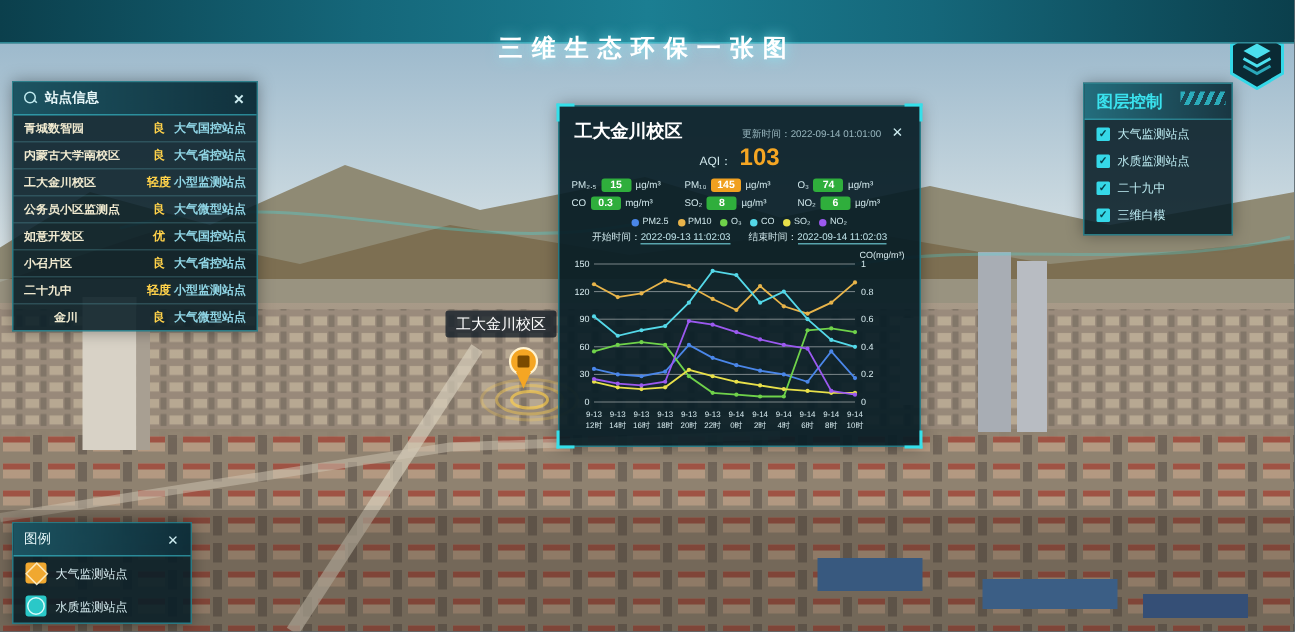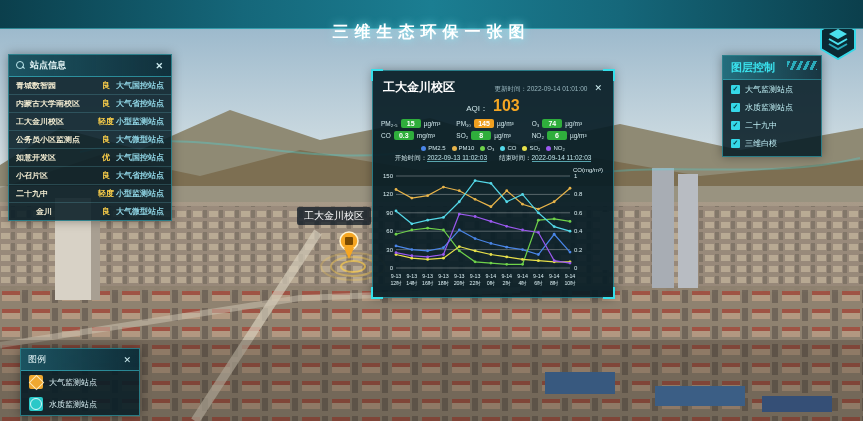--- a/index.html
+++ b/index.html
@@ -70,21 +70,21 @@
     background:linear-gradient(90deg,rgba(42,160,180,.55),rgba(16,70,88,.25));
     border-bottom:1px solid rgba(62,205,220,.4);}
   .lphead::after{content:"";position:absolute;right:4px;top:5px;width:30px;height:9px;
     background:repeating-linear-gradient(115deg,#2fc6d6 0 3px,transparent 3px 6px);opacity:.8;}
   .litem{display:flex;align-items:center;gap:5px;padding:3.5px 8px;font-size:8px;color:#bfeef4;}
   .cbx{width:9px;height:9px;background:#35d8e8;border-radius:1px;flex:0 0 auto;
     display:flex;align-items:center;justify-content:center;font-size:7px;color:#06424c;font-weight:bold;}
   .hexbtn{position:absolute;right:5px;top:18px;width:40px;height:42px;z-index:6;cursor:pointer;}
 
   
-  .legend-panel{left:20px;top:348px;width:118px;height:66px;}
+  .legend-panel{left:8px;top:348px;width:118px;height:66px;}
   .gitem{display:flex;align-items:center;gap:6px;padding:4px 8px;font-size:8px;color:#d8eef2;}
   .gicon{width:14px;height:14px;flex:0 0 auto;position:relative;}
   .gicon.diamond::before{content:"";position:absolute;left:2px;top:2px;width:9px;height:9px;
     transform:rotate(45deg);border:1px solid rgba(255,240,200,.9);}
   .gicon.circle::before{content:"";position:absolute;left:1px;top:1px;width:10px;height:10px;
     border-radius:50%;border:1px solid rgba(230,255,255,.9);}
 
   
   .map-label{position:absolute;left:297px;top:207px;z-index:4;padding:2px 7px;
     background:rgba(18,30,40,.78);border-radius:2px;color:#fff;font-size:10px;white-space:nowrap;}

